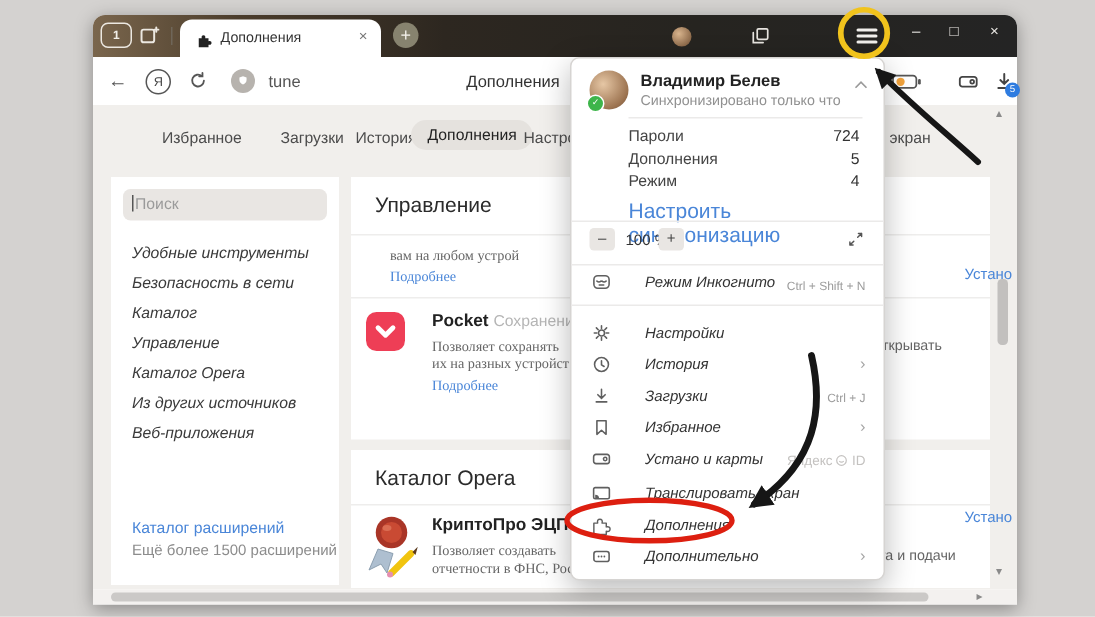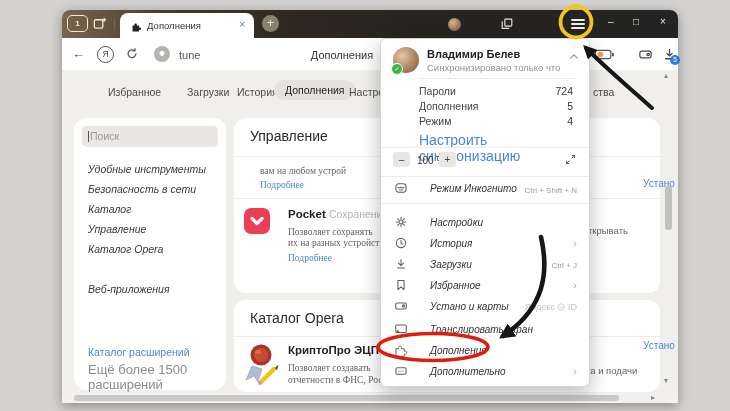--- a/index.html
+++ b/index.html
@@ -25,27 +25,27 @@
   .back{left:10px;top:8px;font-size:13px;color:#555;}
   .ya-circle{left:35px;top:8px;width:15px;height:15px;border:1.3px solid #555;border-radius:50%;color:#444;font-size:8.5px;text-align:center;line-height:15px;}
   .shield-badge{left:92px;top:8px;width:16px;height:16px;border-radius:50%;background:#b7b3ae;text-align:center;line-height:14px;}
   .url{left:117px;top:11px;font-size:11px;color:#555;}
   .pgtitle{left:210px;top:11px;width:140px;text-align:center;font-size:11px;color:#333;}
   .dl-badge{position:absolute;left:8px;top:8px;width:10px;height:10px;border-radius:50%;background:#2f7ce0;color:#fff;font-size:6.5px;text-align:center;line-height:10px;}
   
   .page{position:absolute;left:0;top:60px;width:616px;height:323px;background:#f1efec;overflow:hidden;}
   .navitem{position:absolute;top:16px;font-size:10.5px;color:#4c4c4c;}
   .navpill{position:absolute;top:10px;left:212px;background:#e5e2de;border-radius:13px;padding:4px 11px;font-size:10.5px;color:#222;}
-  .card{position:absolute;background:#fff;border-radius:12px;}
+  .card{position:absolute;background:#fff;border-radius:0;}
   .sidebar{left:12px;top:48px;width:152px;height:272px;}
   .search{position:absolute;left:8px;top:8px;width:136px;height:21px;background:#e9e6e3;border-radius:5px;box-sizing:border-box;padding:4px 0 0 6px;font-size:10.5px;color:#9a9a9a;}
   .caret{display:inline-block;width:1px;height:11px;background:#555;vertical-align:-2px;margin-right:1px;}
   .sb-item{position:absolute;left:14px;font-size:10.5px;color:#3a3a3a;font-style:italic;}
   .sb-link{position:absolute;left:14px;top:228px;font-size:10.5px;color:#4a86d8;}
-  .sb-note{position:absolute;left:14px;top:244px;font-size:13px;color:#8c8c8c;}
+  .sb-note{position:absolute;left:14px;top:244px;font-size:10px;color:#8c8c8c;}
   .manage{left:172px;top:48px;width:426px;height:175px;}
   .catalog{left:172px;top:230px;width:426px;height:92px;}
   .card h2{position:absolute;left:16px;top:10px;margin:0;font-size:14px;font-weight:normal;color:#2b2b2b;}
   .hdiv{position:absolute;left:0;right:0;height:1px;background:#eeedec;}
   .desc{font-size:9.5px;color:#666;line-height:11px;font-family:Liberation Serif, serif;}
   .blue{color:#4a86d8;}
   .ext-title{font-size:11.5px;font-weight:bold;color:#222;}
   .ext-suffix{font-size:10.5px;font-weight:normal;color:#b5b5b5;}
   .pocket-ic{position:absolute;left:10px;top:90px;width:26px;height:26px;border-radius:7px;background:#ee3e56;}
   .frag{position:absolute;font-size:9.5px;color:#666;white-space:nowrap;}
@@ -152,29 +152,30 @@
       <span class="dl-badge">5</span>
     </span>
   </div>
 
   <div class="page">
     <span class="navitem" style="left:46px">Избранное</span>
     <span class="navitem" style="left:125px">Загрузки</span>
     <span class="navitem" style="left:175px">История</span>
     <span class="navpill">Дополнения</span>
     <span class="navitem" style="left:287px">Настро</span>
-    <span class="navitem" style="left:531px">ства</span>
+    <span class="navitem" style="left:531px">экран</span>
 
     <div class="card sidebar">
       <div class="search"><span class="caret"></span><span>Поиск</span></div>
       <span class="sb-item" style="top:45px">Удобные инструменты</span>
       <span class="sb-item" style="top:65px">Безопасность в сети</span>
       <span class="sb-item" style="top:85px">Каталог</span>
       <span class="sb-item" style="top:105px">Управление</span>
       <span class="sb-item" style="top:125px">Каталог Opera</span>
+      <span class="sb-item" style="top:145px">Из других источников</span>
       <span class="sb-item" style="top:165px">Веб-приложения</span>
       <span class="sb-link">Каталог расширений</span>
       <span class="sb-note">Ещё более 1500 расширений</span>
     </div>
 
     <div class="card manage">
       <h2>Управление</h2>
       <div class="hdiv" style="top:38px"></div>
       <span class="abs desc" style="left:26px;top:48px">вам на любом устрой</span>
       <span class="abs desc blue" style="left:26px;top:62px">Подробнее</span>

